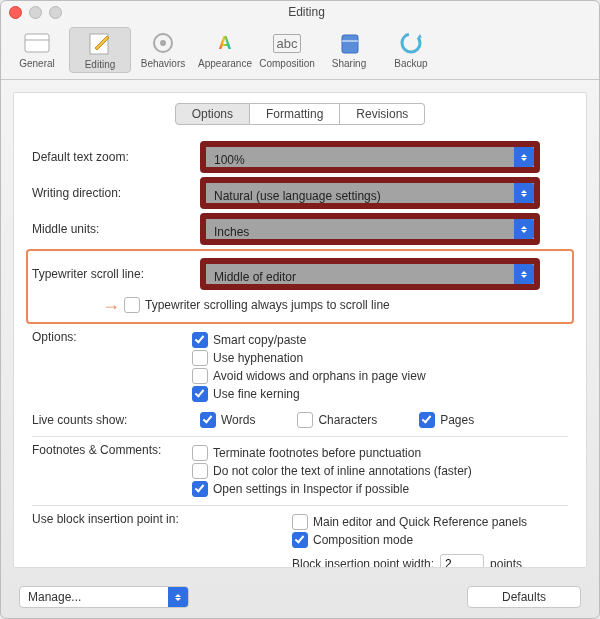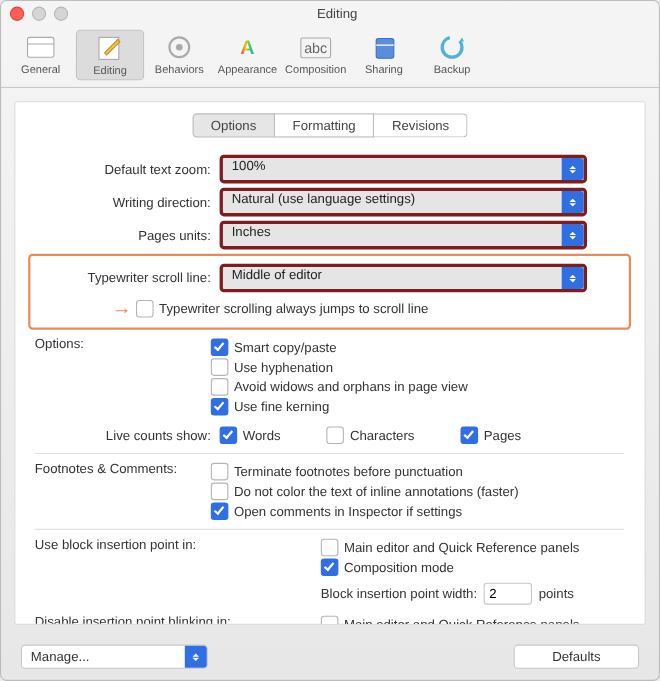--- a/index.html
+++ b/index.html
@@ -17,22 +17,22 @@
 .tbitem .tblabel{font-size:10px;color:#555;margin-top:1px;}
 .body{flex:1;background:#fff;margin:12px;border:1px solid #dcdcdc;border-radius:2px;display:flex;flex-direction:column;overflow:hidden;}
 .tabbar{display:flex;justify-content:center;margin:10px 0 8px;gap:0;}
 .tab{font-size:12px;padding:3px 16px;background:#fff;border:1px solid #bcbcbc;color:#444;}
 .tab:first-child{border-radius:4px 0 0 4px;}
 .tab:last-child{border-radius:0 4px 4px 0;border-left:none;}
 .tab:nth-child(2){border-left:none;}
 .tab.active{background:#e6e6e6;}
 .panel{flex:1;padding:4px 18px 10px;overflow:auto;}
 .row{display:flex;align-items:center;margin:4px 0;}
-.label{width:160px;text-align:right;padding-right:8px;color:#333;}
-.dropdown{flex:1;display:flex;align-items:flex-start;background:#e5e5e5;border:3px solid #7f1d1d;border-radius:4px;height:20px;position:relative;padding-left:8px;max-width:320px;}
+.label{width:160px;text-align:left;padding-right:8px;color:#333;}
+.dropdown{flex:1;display:flex;align-items:flex-end;background:#a3a3a3;border:6px solid #7f1d1d;border-radius:4px;height:20px;position:relative;padding-left:8px;max-width:320px;}
 .dropdown .ddtext{flex:1;font-size:12px;color:#222;}
 .ddcap{width:20px;height:20px;background:#2f6fe3;border-radius:0 3px 3px 0;display:flex;flex-direction:column;align-items:center;justify-content:center;gap:1px;}
 .ddcap::before,.ddcap::after{content:"";width:0;height:0;border-left:3px solid transparent;border-right:3px solid transparent;}
 .ddcap::before{border-bottom:3px solid #fff;}
 .ddcap::after{border-top:3px solid #fff;}
 .highlight{border:2px solid #e98a5a;border-radius:4px;padding:3px 4px;margin:2px -6px;}
 .arrow{color:#e98a5a;font-size:18px;margin-right:4px;margin-left:70px;}
 .cbrow{display:flex;align-items:center;margin:2px 0 2px 0;}
 .checkbox{width:14px;height:14px;border:1px solid #b5b5b5;border-radius:3px;margin-right:5px;background:#fff;flex-shrink:0;}
 .checkbox.checked{background:#2f6fe3;border-color:#2f6fe3;position:relative;}
@@ -138,21 +138,21 @@
           </div>
       </div>
       <div class="row">
         <div class="label">Writing direction:</div>
         <div class="dropdown">
             <span class="ddtext">Natural (use language settings)</span>
             <div class="ddcap"></div>
           </div>
       </div>
       <div class="row">
-        <div class="label">Pages units:</div>
+        <div class="label">Middle units:</div>
         <div class="dropdown">
             <span class="ddtext">Inches</span>
             <div class="ddcap"></div>
           </div>
       </div>
 
       <div class="highlight">
         <div class="row">
           <div class="label">Typewriter scroll line:</div>
           <div class="dropdown">
@@ -217,21 +217,21 @@
           <div class="cbrow">
               <div class="checkbox"></div>
               <span class="cblabel">Terminate footnotes before punctuation</span>
             </div>
           <div class="cbrow">
               <div class="checkbox"></div>
               <span class="cblabel">Do not color the text of inline annotations (faster)</span>
             </div>
           <div class="cbrow">
               <div class="checkbox checked"></div>
-              <span class="cblabel">Open comments in Inspector if settings</span>
+              <span class="cblabel">Open settings in Inspector if possible</span>
             </div>
         </div>
       </div>
 
       <div class="hr"></div>
 
       <div class="group">
         <div class="glabel" style="width:200px;">Use block insertion point in:</div>
         <div class="gcontent" style="margin-left:60px;">
           <div class="cbrow">

